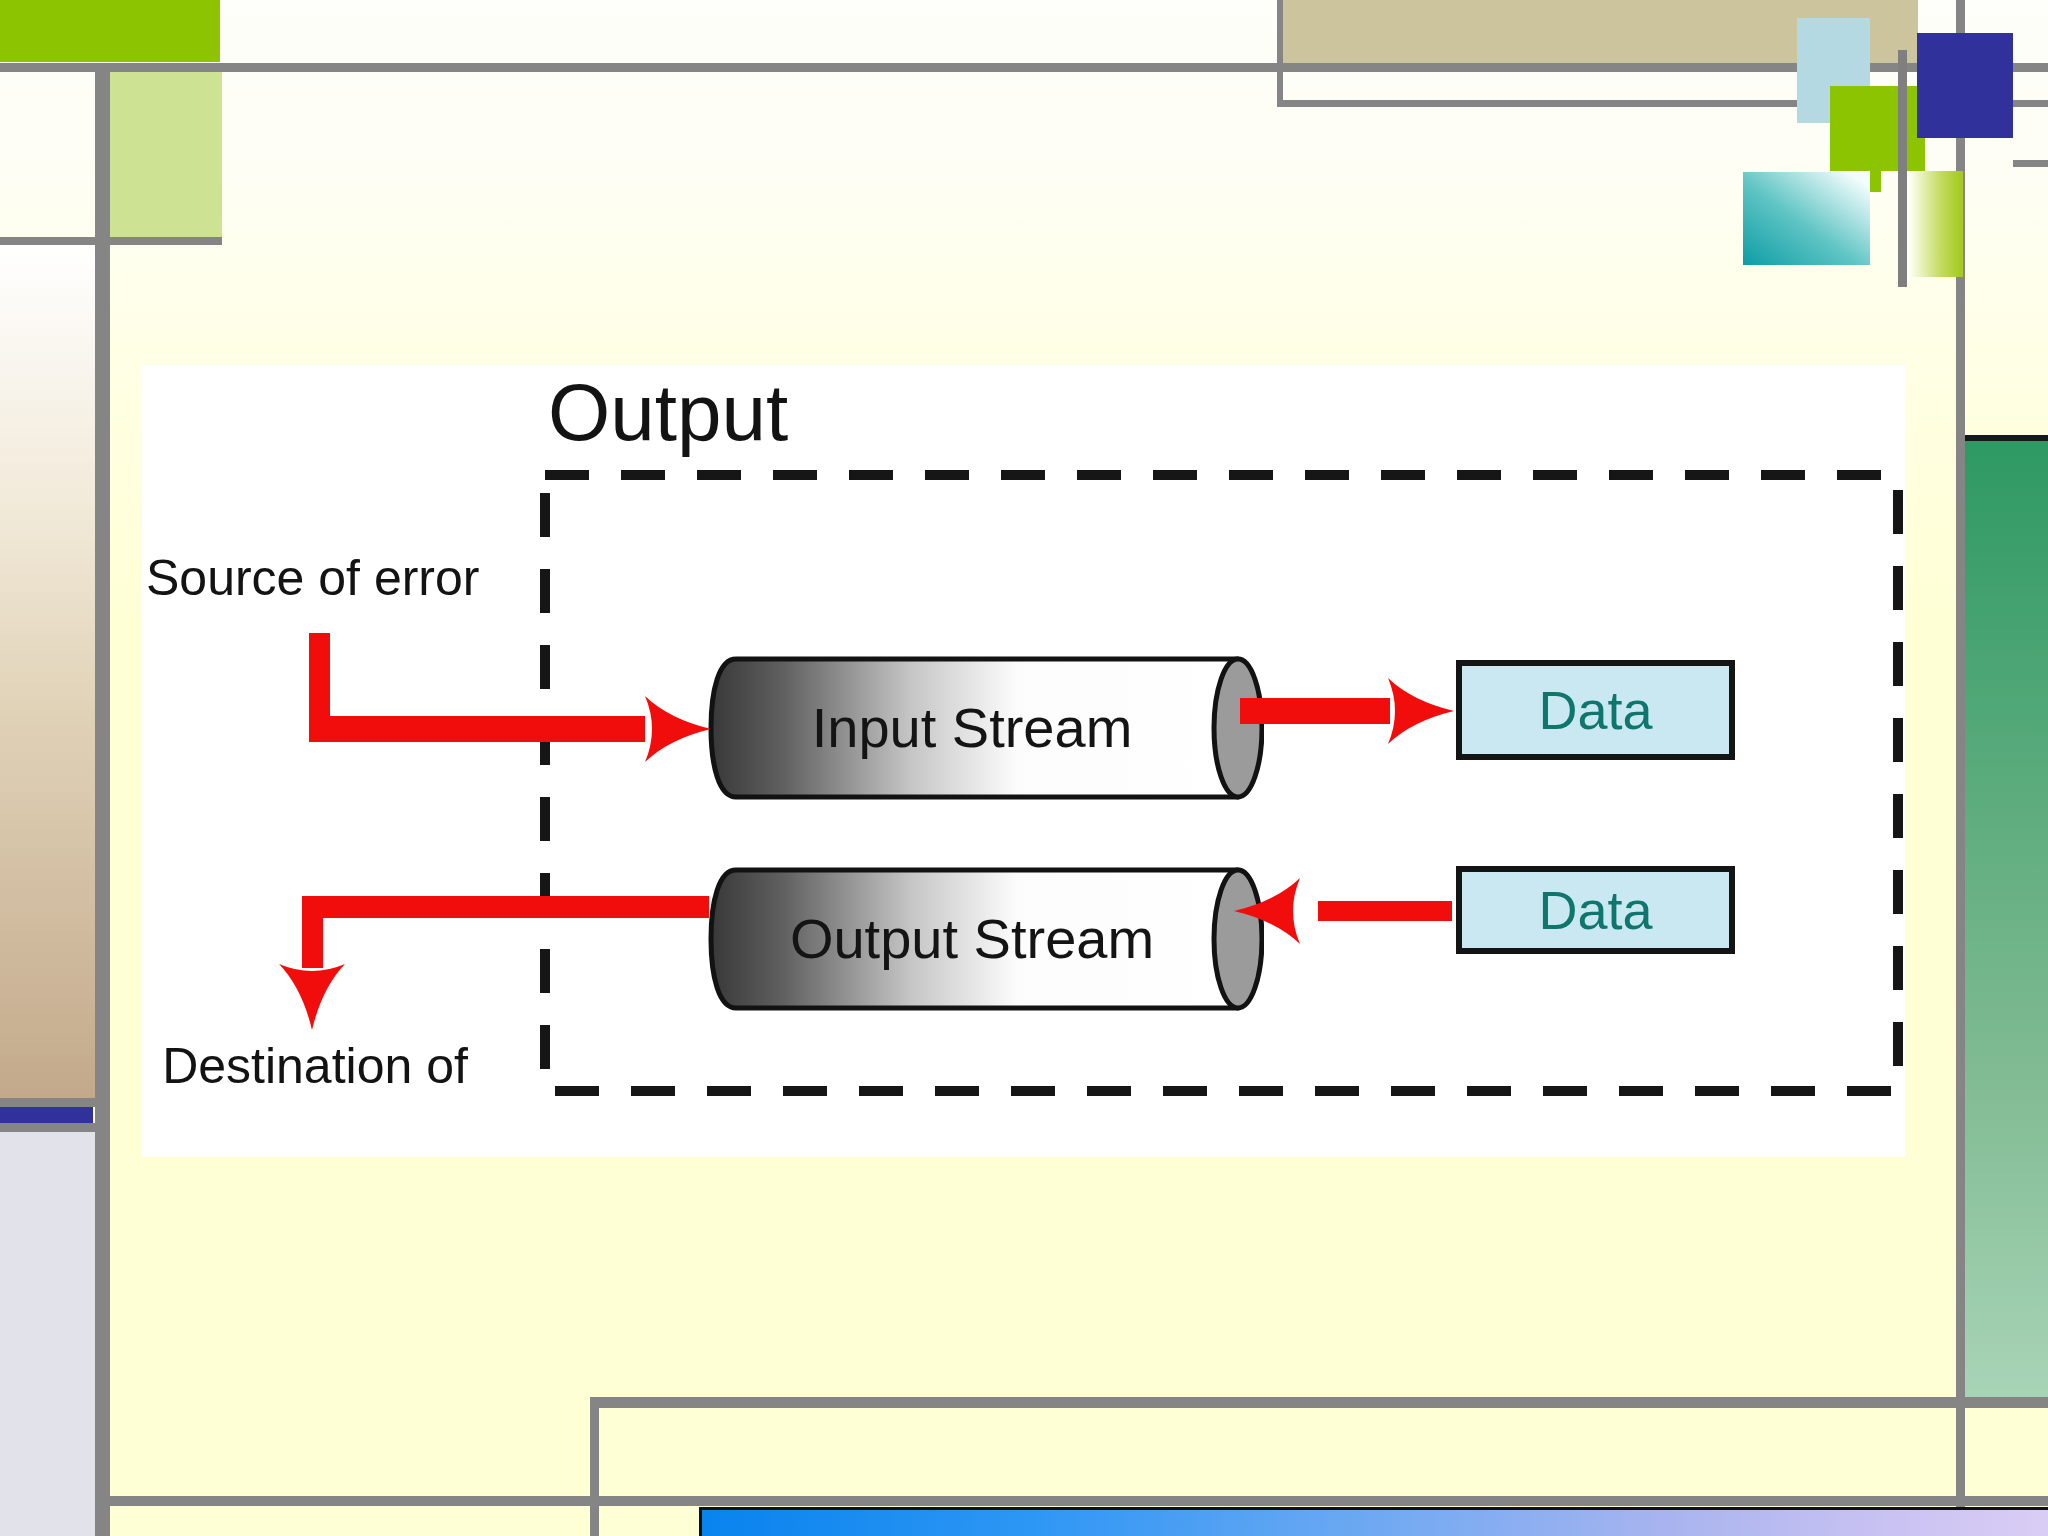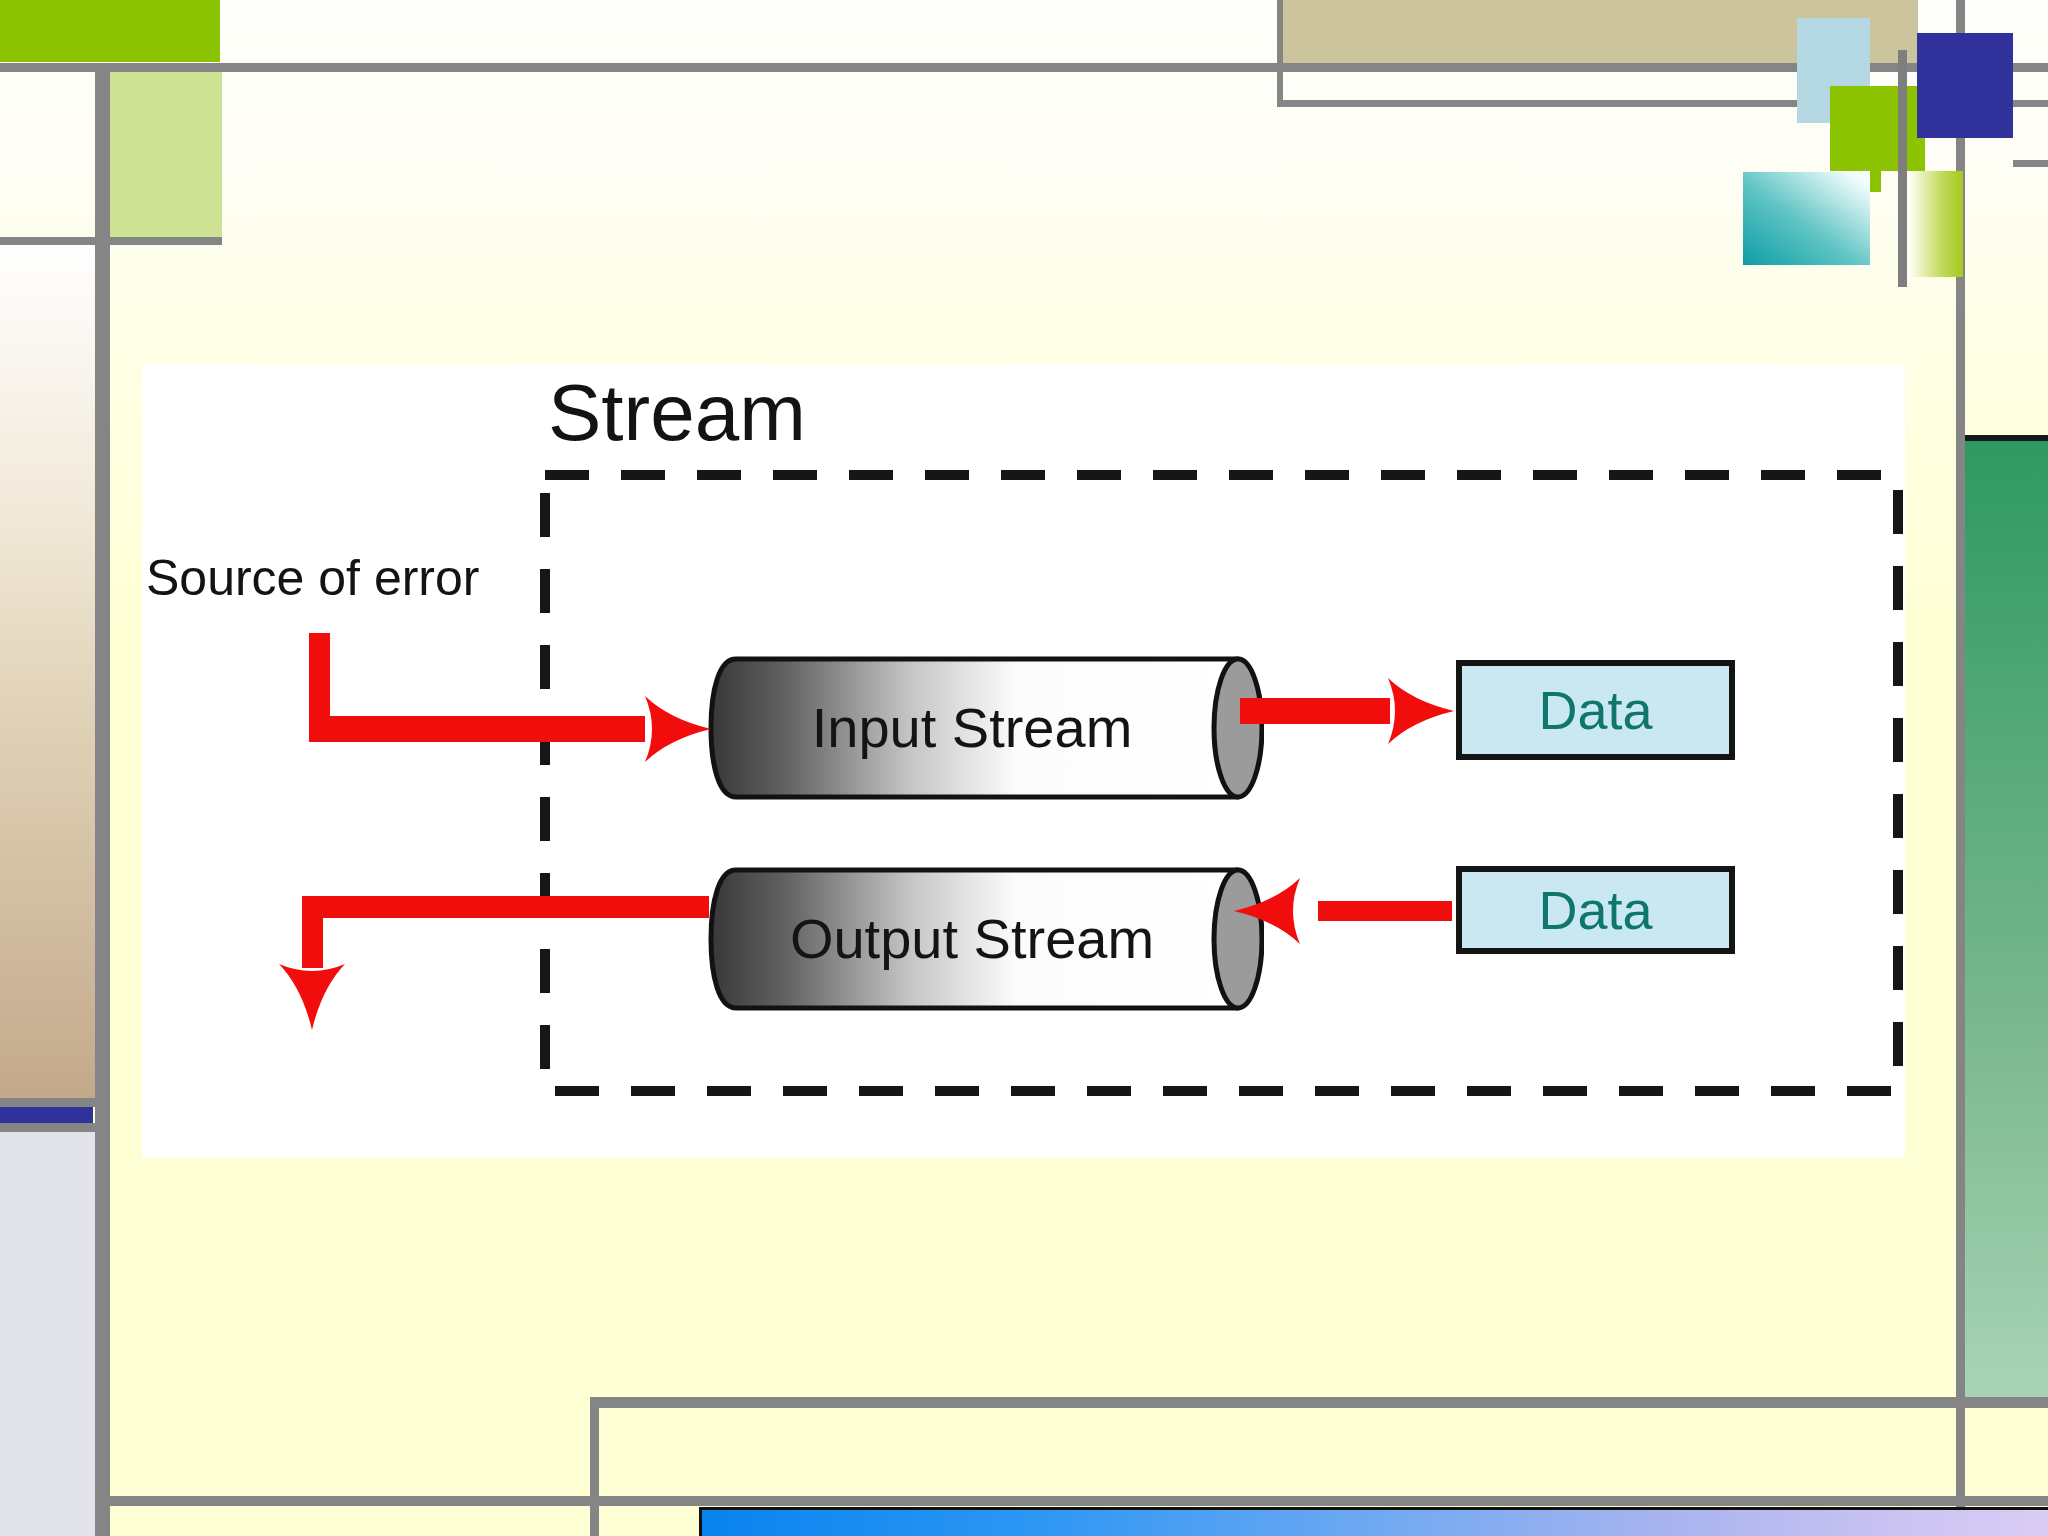--- a/index.html
+++ b/index.html
@@ -48,21 +48,21 @@
   <div class="abs" style="left:1917px;top:33px;width:96px;height:105px;background:#31319B;"></div>
   <div class="abs gray" style="left:1898px;top:50px;width:9px;height:237px;background:#7F7F7F;"></div>
   <div class="abs" style="left:1743px;top:172px;width:127px;height:93px;background:linear-gradient(to top right,#0D9DA5 0%,#5FC4C4 45%,#F4FDFD 92%);"></div>
   <div class="abs" style="left:1907px;top:171px;width:56px;height:106px;background:linear-gradient(90deg,#FEFFF4 5%,#C4DB60 60%,#A6CB22 95%);"></div>
   <div class="abs" style="left:1965px;top:435px;width:83px;height:962px;border-top:6px solid #15181A;box-sizing:border-box;background:linear-gradient(180deg,#2E9963 0%,#7FBA92 65%,#A8D4B6 100%);"></div>
   <div class="abs" style="left:0;top:245px;width:95px;height:853px;background:linear-gradient(180deg,#FFFFFF 0%,#F2EADA 30%,#E0D2B7 55%,#C3A98B 100%);"></div>
   <div class="abs" style="left:0;top:1107px;width:93px;height:16px;background:#31319B;"></div>
   <div class="abs" style="left:0;top:1132px;width:95px;height:404px;background:#E2E2EA;"></div>
   <div class="abs" style="left:699px;top:1507px;width:1349px;height:29px;border-top:3px solid #101010;border-left:3px solid #101010;box-sizing:border-box;background:linear-gradient(90deg,#0983EE 0%,#2E97F4 25%,#6FA9F2 50%,#A9B4EF 72%,#C9C2F2 88%,#DACDF5 100%);"></div>
 
-  <div class="abs" style="left:548px;top:369px;font-size:80px;line-height:88px;color:#131313;">Stream</div>
+  <div class="abs" style="left:548px;top:369px;font-size:80px;line-height:88px;color:#131313;">Output</div>
 
   <svg class="abs" style="left:535px;top:465px;" width="1378" height="641" viewBox="0 0 1378 641">
     <rect x="10" y="10" width="1353" height="616" fill="none" stroke="#161616" stroke-width="10" stroke-dasharray="44 32"></rect>
   </svg>
 
   <svg class="abs" style="left:706px;top:654px;" width="558" height="148" viewBox="0 0 558 148">
     <defs>
       <linearGradient id="cylGrad" x1="0" y1="0" x2="1" y2="0">
         <stop offset="0" stop-color="#383838"></stop>
         <stop offset="0.14" stop-color="#616161"></stop>
@@ -108,15 +108,16 @@
       <g>
         <rect x="1318" y="901" width="134" height="20"></rect>
         <path transform="translate(1234,911)" d="M 66 -33 Q 42 -10 0 0 Q 42 10 66 33 Q 52 0 66 -33 Z"></path>
       </g>
     </g>
   </svg>
 
   <div class="abs label" style="left:146px;top:550px;">Source of error</div>
 
   <div class="abs label" style="left:110px;top:1038px;width:410px;text-align:center;">
+    <div>Destination of</div>
   </div>
 
 </div>
 
 </body></html>

